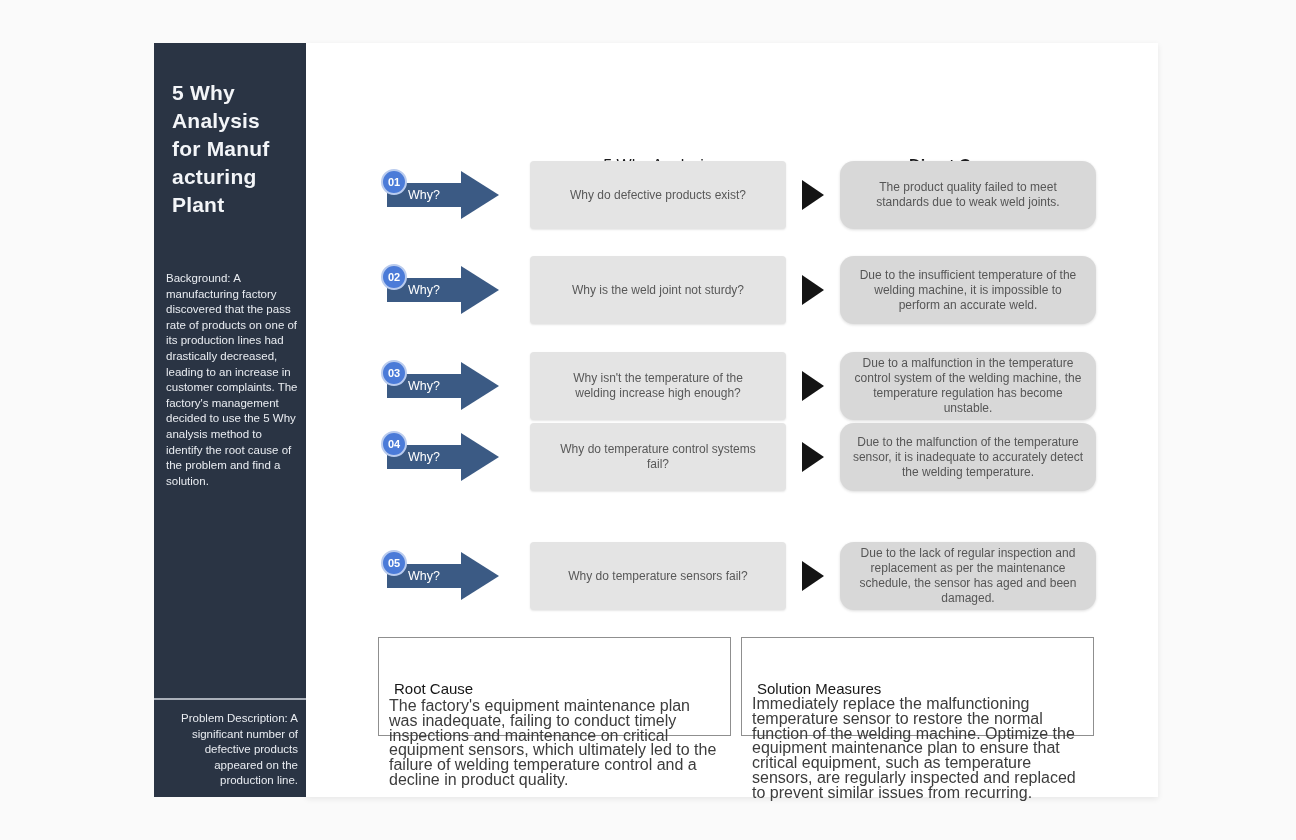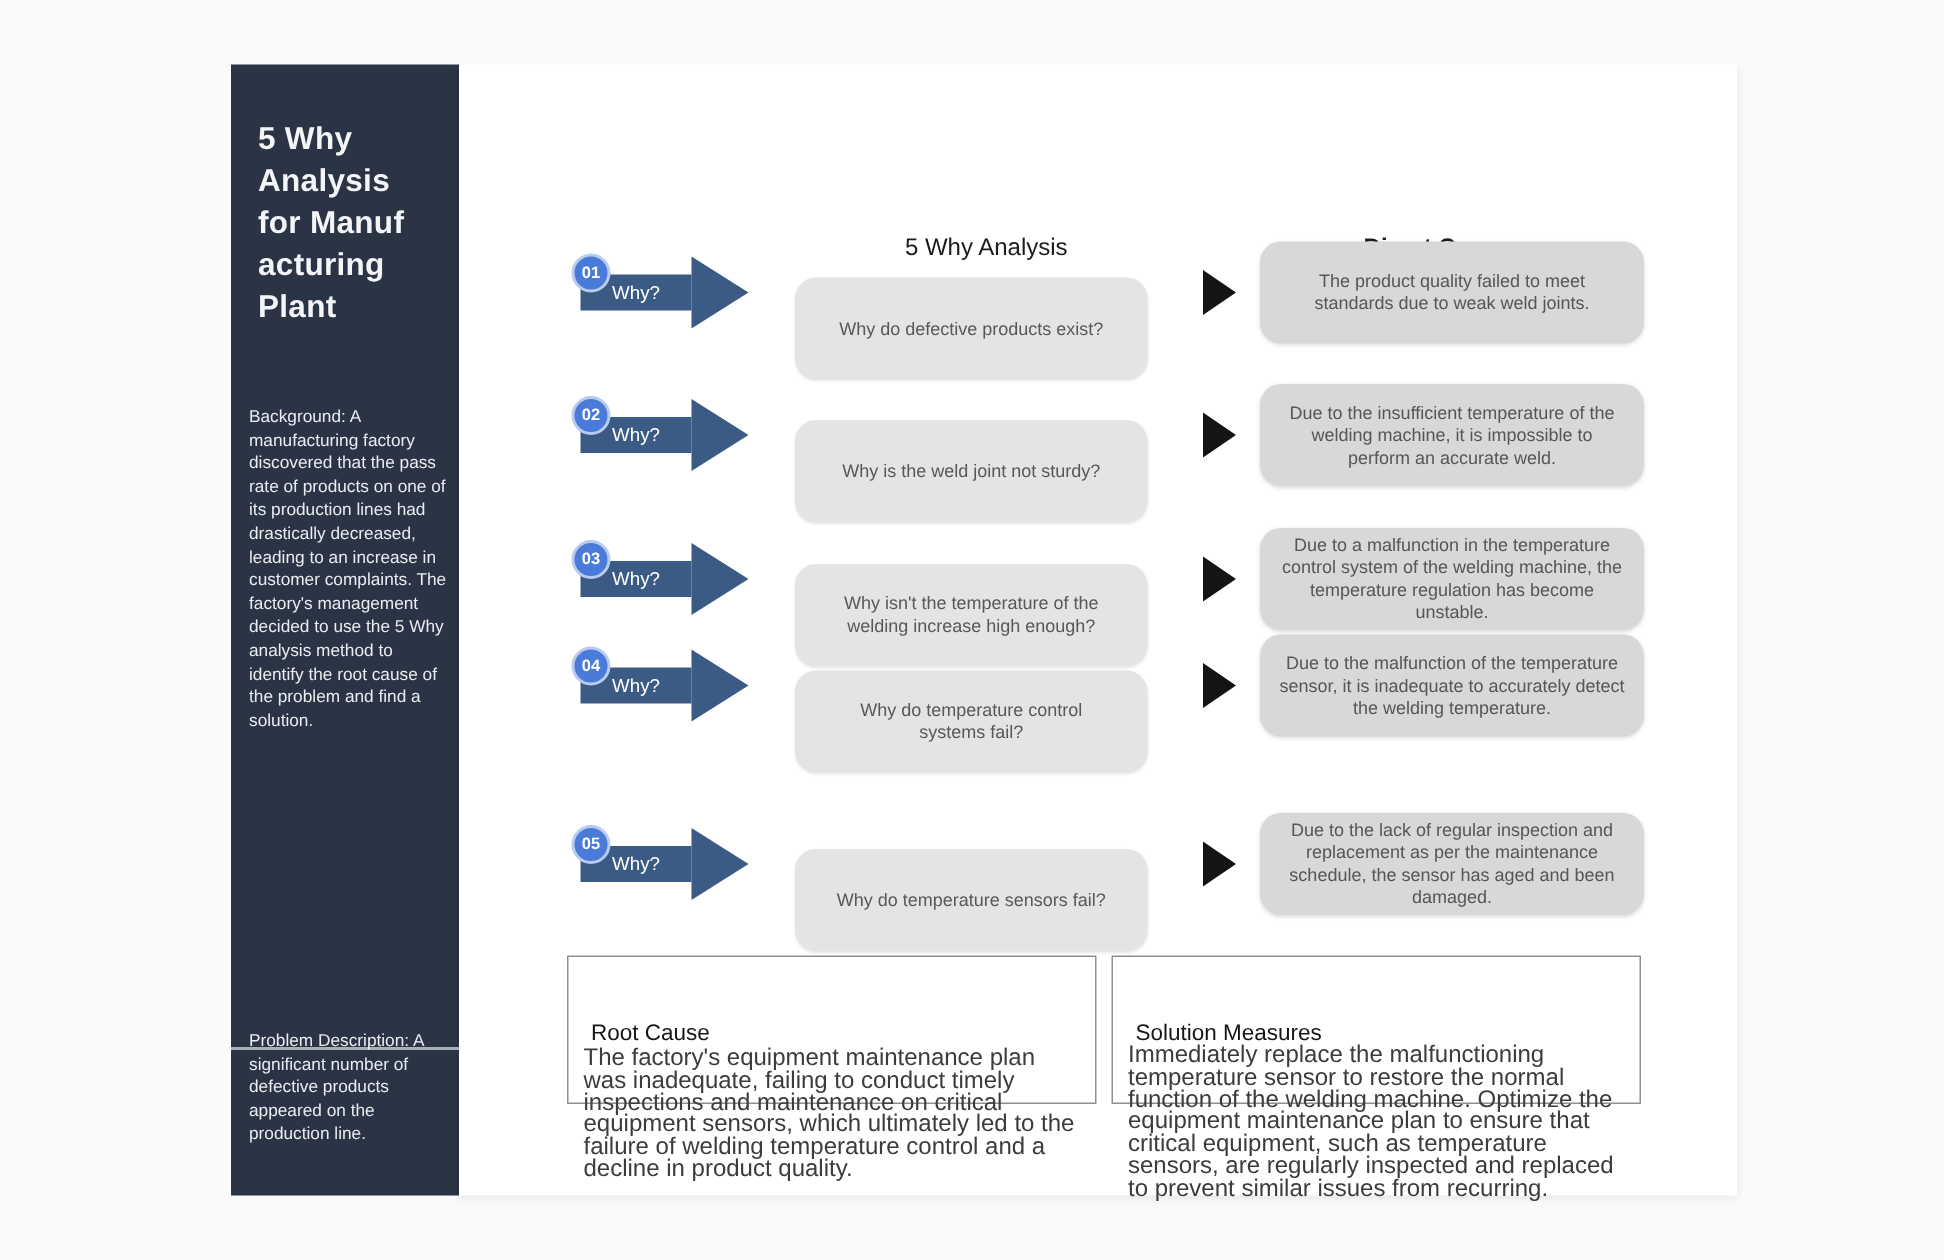--- a/index.html
+++ b/index.html
@@ -9,22 +9,22 @@
   
   .sidebar { position:absolute; left:154px; top:43px; width:152px; height:754px;
              background:#2a3444; color:#f3f5f8; }
   .sidebar-title { position:absolute; left:18px; top:36px; width:122px;
                    font-size:21px; font-weight:700; line-height:28px;
                    white-space:pre-line; letter-spacing:.2px; }
   .sidebar-bg-text { position:absolute; left:12px; top:228px; width:132px;
                      font-size:11.5px; line-height:15.6px; color:#e9ecf1; }
   .sidebar-divider { position:absolute; left:0; top:655px; width:152px; height:2px;
                      background:#aab0ba; }
-  .sidebar-problem { position:absolute; left:12px; top:644px; width:132px;
-                     font-size:11.5px; line-height:15.6px; color:#e9ecf1; }
+  .sidebar-problem { position:absolute; left:12px; top:668px; width:132px;
+                     font-size:11.5px; line-height:15.6px; color:#e9ecf1;text-align:right; }
 
   
   .main { position:absolute; left:306px; top:43px; width:852px; height:754px;
           background:#ffffff; box-shadow:0 2px 6px rgba(0,0,0,.08); }
   .col-header { position:absolute; top:61px; height:28px; font-size:16px; font-weight:500;
                 color:#1c1c1e; display:flex; align-items:center; justify-content:center;margin-top:48px; }
   .col-header.h1 { left:224px; width:255px; }
   .col-header.h2 { left:524px; width:256px;font-weight:bold; }
 
   
@@ -35,25 +35,25 @@
                 background:#3b5a84; display:flex; align-items:center; justify-content:center;
                 color:#ffffff; font-size:12.5px; }
   .arrow-head { position:absolute; left:80px; top:4px; width:0; height:0;
                 border-top:24px solid transparent; border-bottom:24px solid transparent;
                 border-left:38px solid #3b5a84; }
   .badge { position:absolute; left:0; top:2px; width:26px; height:26px; border-radius:50%;
            background:#4b7bd8; border:2px solid #b9cbee; color:#ffffff;
            font-size:11px; font-weight:700; display:flex; align-items:center;
            justify-content:center; z-index:2; }
 
-  .q-box { position:absolute; left:224px; top:0; width:235px; height:68px;
-           background:#e4e4e4; border-radius:14px; display:flex; align-items:center;
+  .q-box { position:absolute; left:224px; top:0; width:256px; height:68px;
+           background:#e4e4e4; border-radius:4px; display:flex; align-items:center;
            justify-content:center; text-align:center; padding:0 24px;
            font-size:12px; color:#585858; line-height:15px;
-           box-shadow:0 1px 2px rgba(0,0,0,.10);margin-top:24px; }
+           box-shadow:0 1px 2px rgba(0,0,0,.10); }
   .pointer { position:absolute; left:496px; top:19px; width:0; height:0;
              border-top:15px solid transparent; border-bottom:15px solid transparent;
              border-left:22px solid #141414; }
   .c-box { position:absolute; left:534px; top:0; width:256px; height:68px;
            background:#d8d8d8; border-radius:14px; display:flex; align-items:center;
            justify-content:center; text-align:center; padding:0 12px;
            font-size:12px; color:#565656; line-height:15px;
            box-shadow:0 1px 3px rgba(0,0,0,.14); }
 
   

